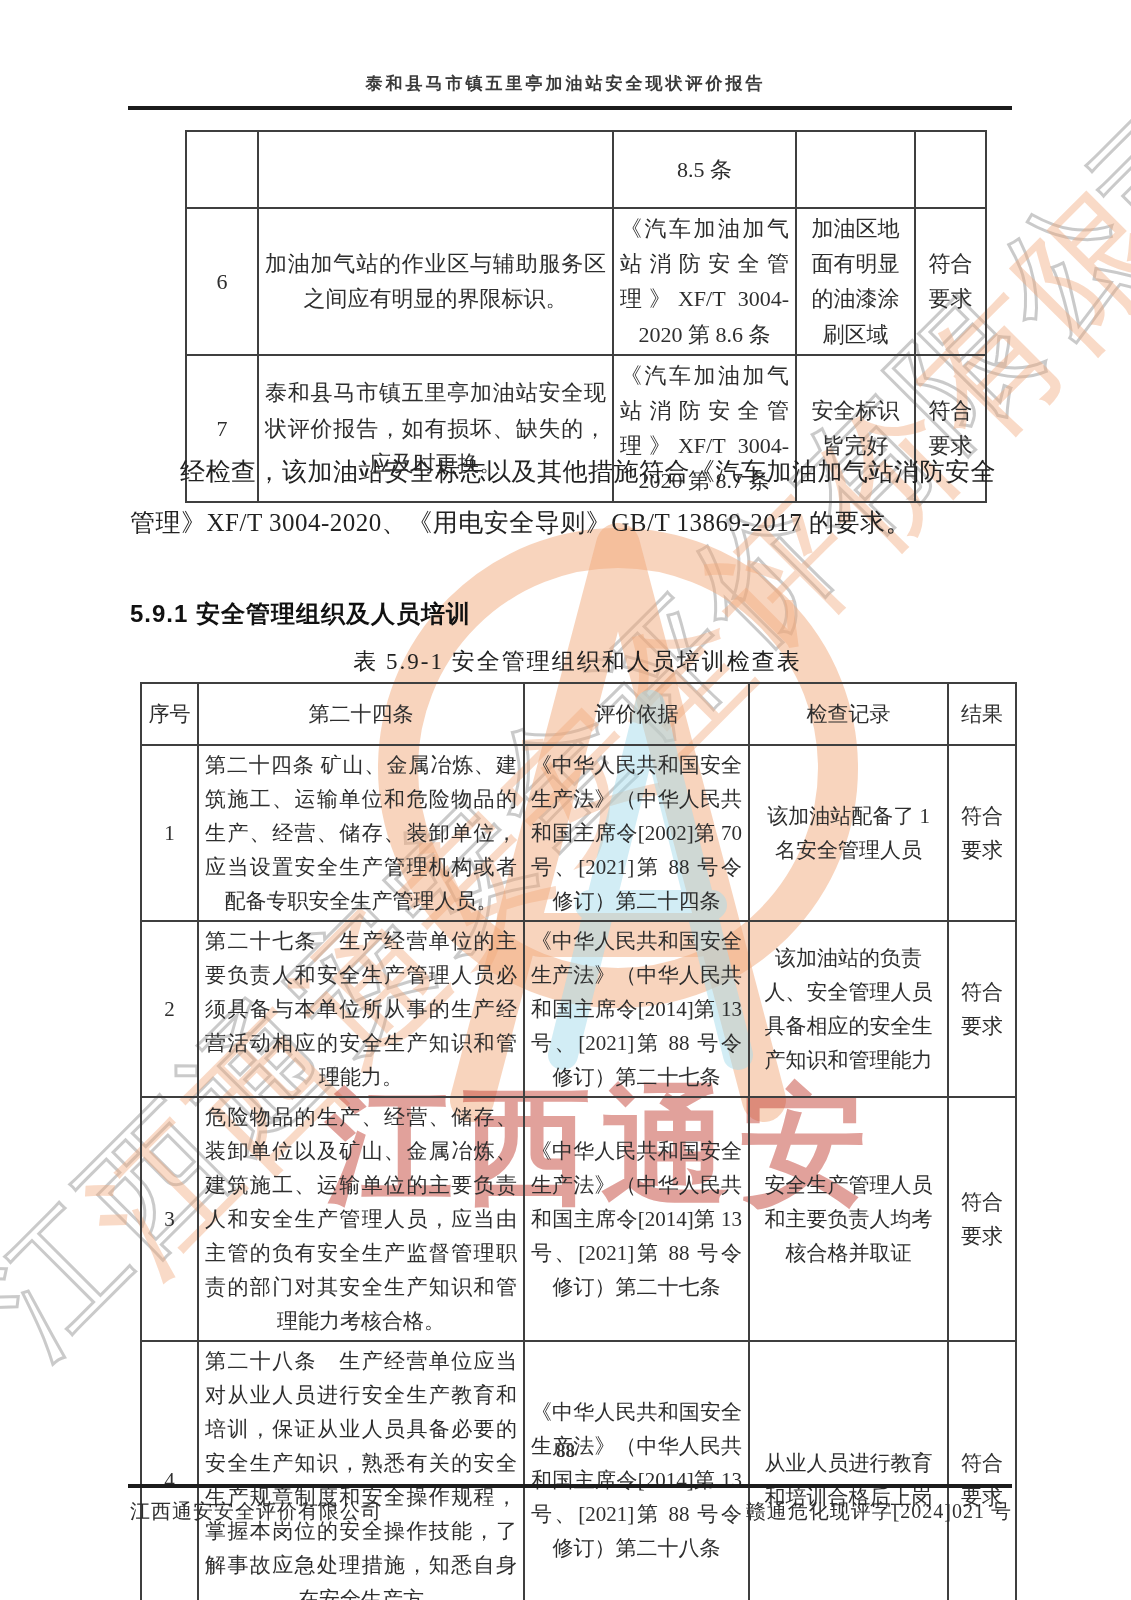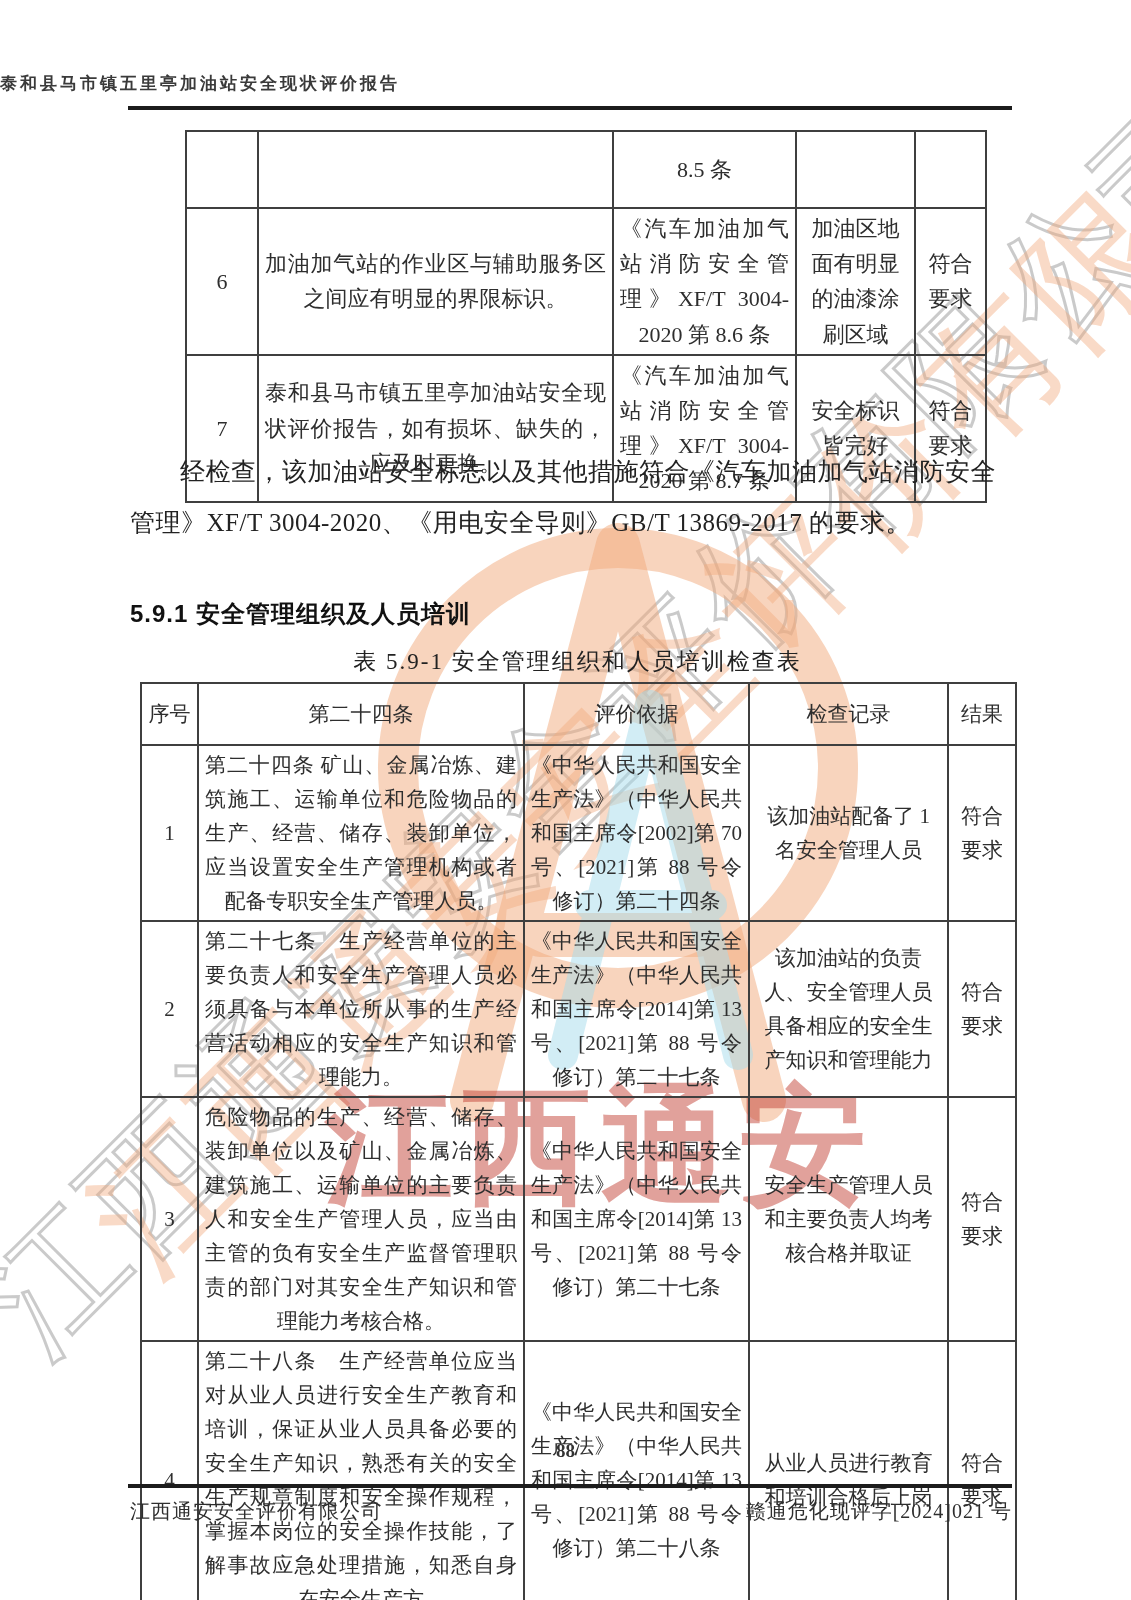--- a/index.html
+++ b/index.html
@@ -10,21 +10,21 @@
     background:#ffffff;
     overflow:hidden;
     font-family:"Liberation Serif", serif;
     color:#2e2e2e;
   }
   .wm-layer{position:absolute;inset:0;z-index:0;pointer-events:none;}
   .content{position:absolute;inset:0;z-index:1;}
 
   .header-title{
     position:absolute;top:72px;left:0;width:100%;
-    font-size:17px;font-weight:600;
+    text-align:center;font-size:17px;font-weight:600;
     letter-spacing:3px;color:#3a3a3a;
     font-family:"Liberation Sans", sans-serif;
   }
   .header-rule{position:absolute;top:106px;left:128px;width:884px;height:4px;background:#1c1c1c;}
 
   table{border-collapse:collapse;table-layout:fixed;background:transparent;}
   td,th{
     border:2px solid #3f3f3f;
     padding:2px 6px;
     vertical-align:middle;

